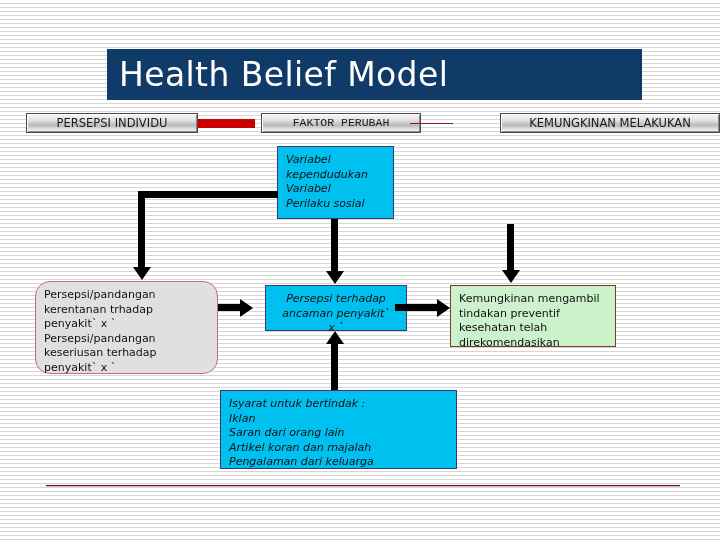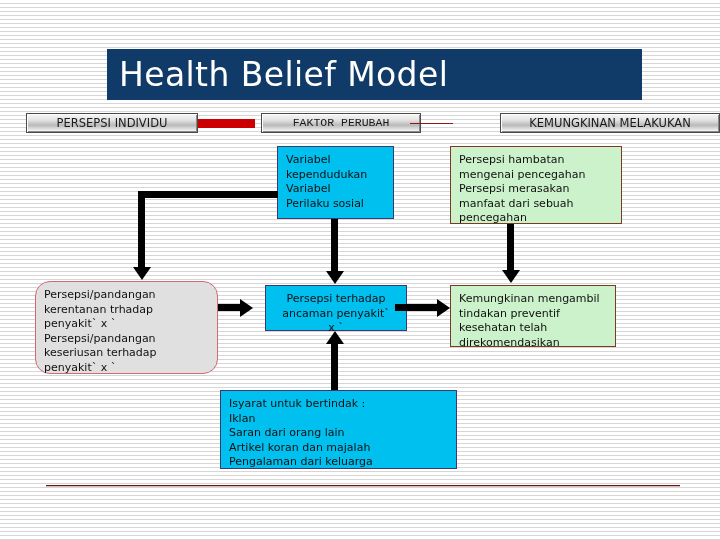--- a/index.html
+++ b/index.html
@@ -90,21 +90,21 @@
   .box {
     position: absolute;
     box-sizing: border-box;
     font-size: 11px;
     line-height: 14.5px;
     color: #101010;
     font-family: "DejaVu Sans", sans-serif;
     padding: 6px 8px;
     white-space: pre-line;
   }
-  .box.cyan  { background: #00C0F0; border: 1px solid #3a3a6e; }
+  .box.cyan  { background: #00C0F0; border: 1px solid #3a3a6e; font-style: italic; }
   .box.green { background: #CCF2CC; border: 1px solid #7B3B22; }
   .box.gray  { background: #E0E0E0; border: 1px solid #D06A7A; }
 
   #box-variabel  { left: 277px; top: 146px; width: 117px; height: 73px; }
   #box-hambatan  { left: 450px; top: 146px; width: 172px; height: 78px; }
   #box-kerentanan{ left: 35px;  top: 281px; width: 183px; height: 93px; border-radius: 15px; }
   #box-ancaman   { left: 253px; top: 285px; width: 142px; height: 46px; margin-left: 12px; }
   #box-kemungkinan{left: 450px; top: 285px; width: 166px; height: 62px; }
   #box-isyarat   { left: 220px; top: 390px; width: 237px; height: 79px; }
 
@@ -179,25 +179,20 @@
   <div class="hdr" id="hdr-1">PERSEPSI INDIVIDU</div>
   <div id="red-connector"></div>
   <div class="hdr" id="hdr-2">FAKTOR PERUBAH</div>
   <div id="thin-connector"></div>
   <div class="hdr" id="hdr-3">KEMUNGKINAN MELAKUKAN</div>
 
   <div class="box cyan" id="box-variabel">Variabel
 kependudukan
 Variabel
 Perilaku sosial</div>
-  <div class="box green" id="box-hambatan">Persepsi hambatan
-mengenai pencegahan
-Persepsi  merasakan
-manfaat dari sebuah
-pencegahan</div>
   <div class="box gray" id="box-kerentanan">Persepsi/pandangan
 kerentanan trhadap
 penyakit` x `
 Persepsi/pandangan
 keseriusan terhadap
 penyakit` x `</div>
   <div class="box cyan" id="box-ancaman">Persepsi terhadap
 ancaman penyakit`
 x `</div>
   <div class="box green" id="box-kemungkinan">Kemungkinan mengambil

